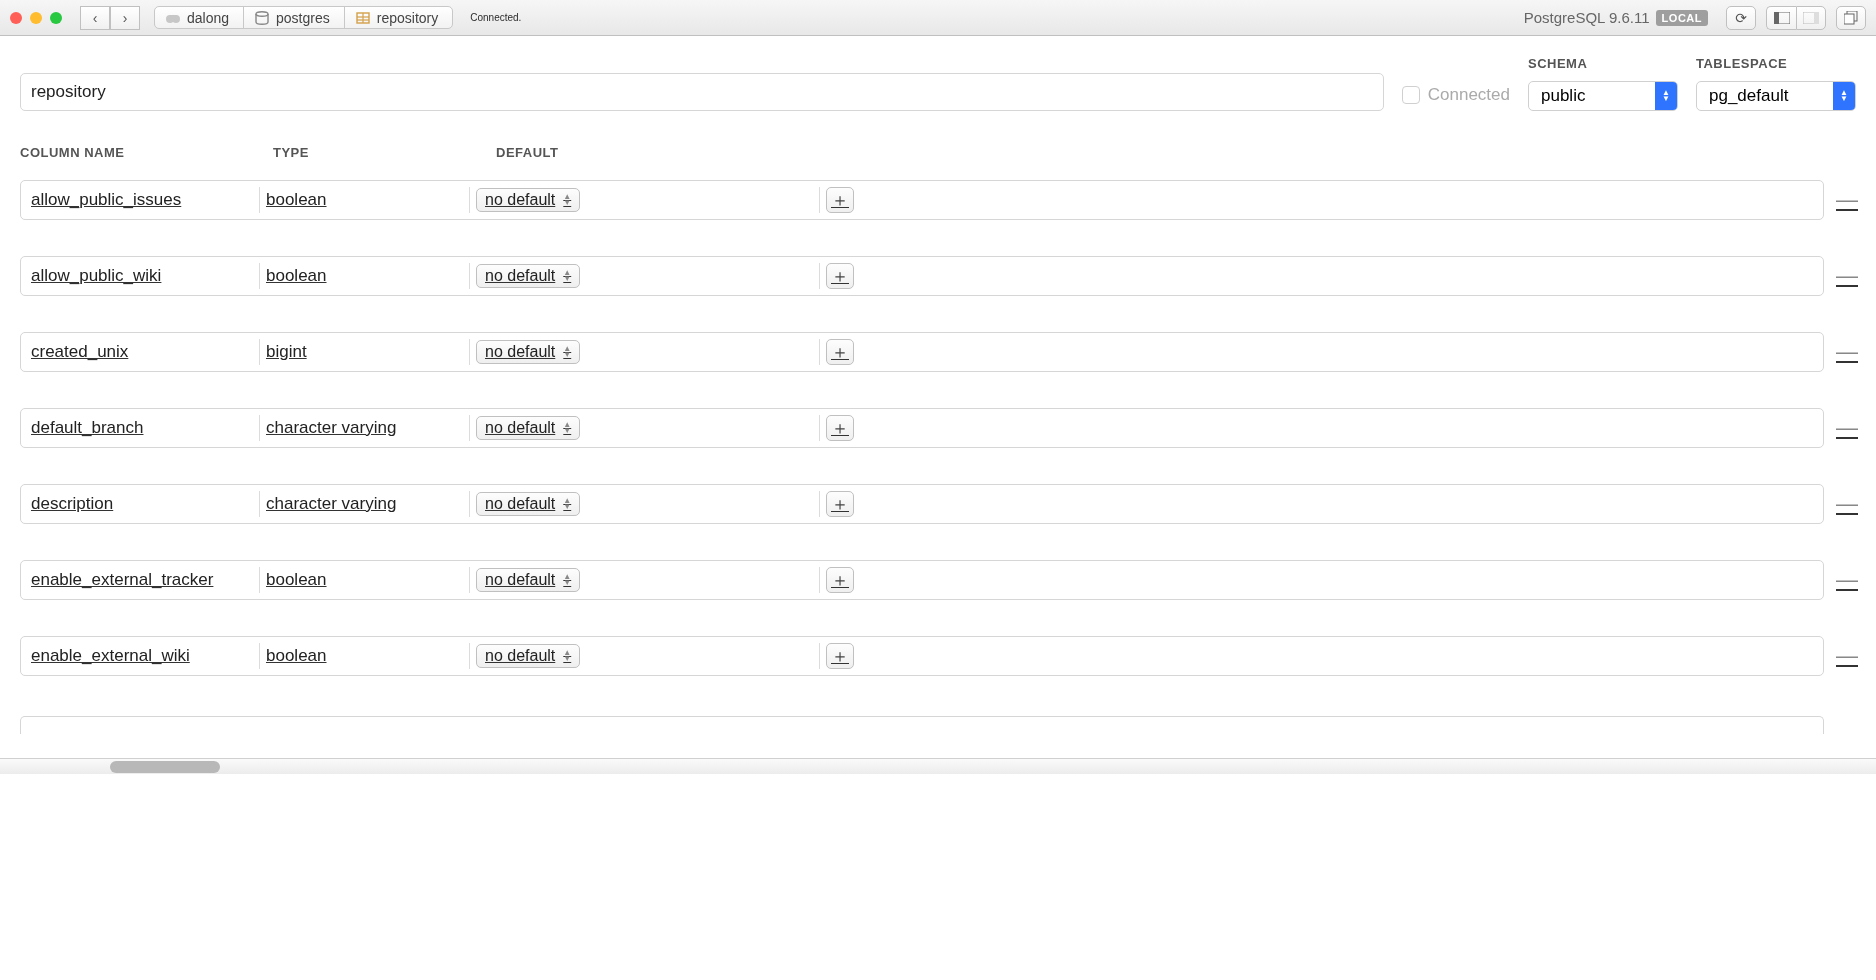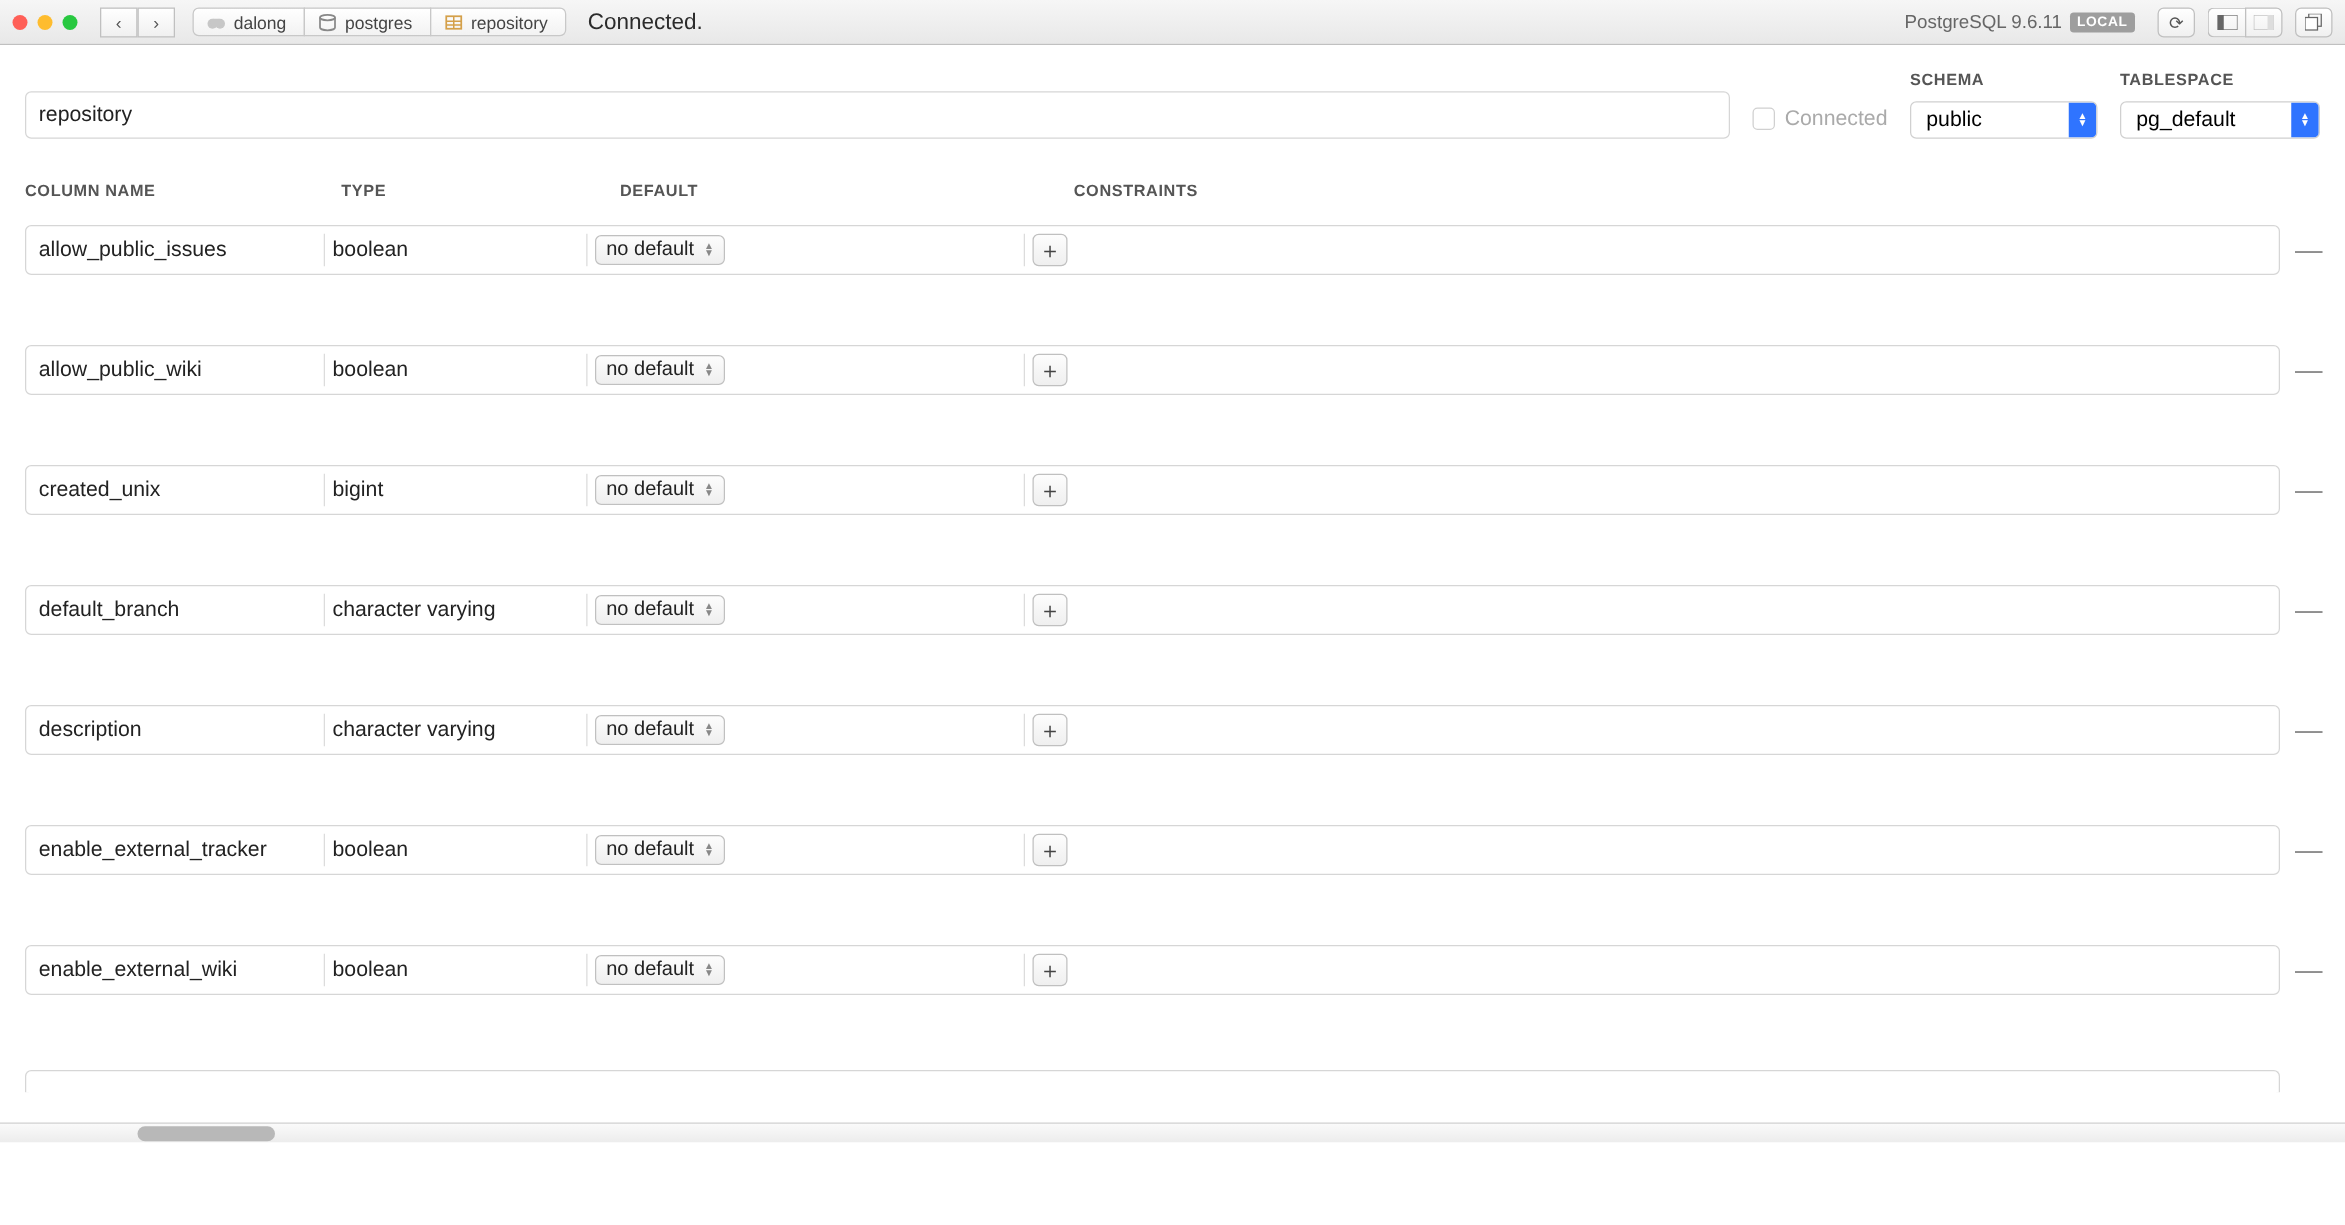--- a/index.html
+++ b/index.html
@@ -41,21 +41,21 @@
       background: linear-gradient(to bottom,#fff,#f2f2f2);
       border: 1px solid #c8c8c8;
       position: relative;
       height: 23px;
       margin-right: -1px;
       color: #444;
     }
     .bc-seg:first-child { border-radius: 5px 0 0 5px; }
     .bc-seg:last-child { border-radius: 0 5px 5px 0; }
     .bc-icon { width: 16px; height: 16px; display:flex; align-items:center; justify-content:center; color:#888; }
-    .status-text { margin-left: 18px; color: #2b2b2b; font-size: 18px; }
+    .status-text { margin-left: 18px; color: #2b2b2b; font-size: 10px; }
     .toolbar-spacer { flex: 1; }
     .db-version { color: #666; font-size: 15px; margin-right: 6px; }
     .local-badge {
       background: #9e9e9e; color: #fff; font-size: 11px; font-weight: 600;
       padding: 2px 6px; border-radius: 3px; letter-spacing: .5px;
       margin-right: 12px;
     }
     .tb-btn {
       width: 30px; height: 24px;
       background: linear-gradient(to bottom,#fff,#f0f0f0);
@@ -94,21 +94,21 @@
     }
     .mac-select .sel-label { padding: 0 12px; font-size: 17px; color:#000000; flex:1; white-space: nowrap; }
     .mac-select .sel-arrows {
       width: 22px; height: 100%; background: #2f74ff;
       display: flex; flex-direction: column; align-items:center; justify-content:center;
       color: #fff; font-size: 8px; line-height: 6px;
     }
 
     
     .cols-header { display: grid; grid-template-columns: 240px 210px 350px 1fr; gap: 13px; margin-bottom: 10px; }
-    .cols-body { display: flex; flex-direction: column; gap: 56px; }
+    .cols-body { display: flex; flex-direction: column; gap: 36px; text-decoration: underline; }
     .col-row { display: flex; align-items: center; gap: 12px; }
     .col-frame {
       flex: 1; height: 40px;
       border: 1px solid #d6d6d6; border-radius: 5px;
       display: grid; grid-template-columns: 234px 210px 350px 1fr;
       align-items: center; padding: 0 4px;
     }
     .cell { padding: 0 6px; font-size: 17px; color: #222; display:flex; align-items:center; height: 26px; }
     .cell.sep { border-left: 1px solid #dcdcdc; }
     .default-btn {
@@ -243,21 +243,20 @@
         <span class="sel-label">pg_default</span>
         <span class="sel-arrows">▲<br>▼</span>
       </div>
     </div>
   </div>
 
   <div class="cols-header">
     <div class="section-header">COLUMN NAME</div>
     <div class="section-header">TYPE</div>
     <div class="section-header">DEFAULT</div>
-    <div class="section-header">CONSTRAINTS</div>
   </div>
 
   <div class="cols-body" id="cols-body">
       <div class="col-row">
     <div class="col-frame">
       <div class="cell">allow_public_issues</div>
       <div class="cell sep">boolean</div>
       <div class="cell sep">
         <span class="default-btn">
           <span>no default</span>

